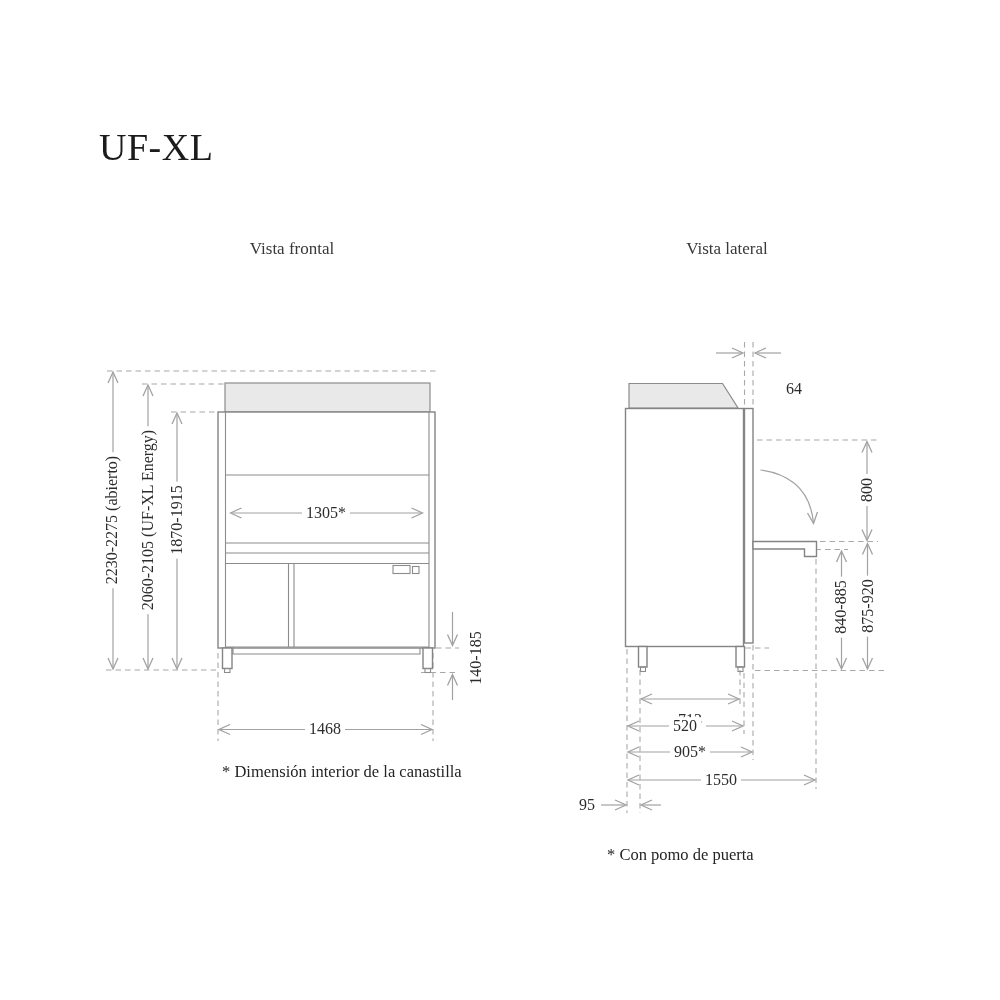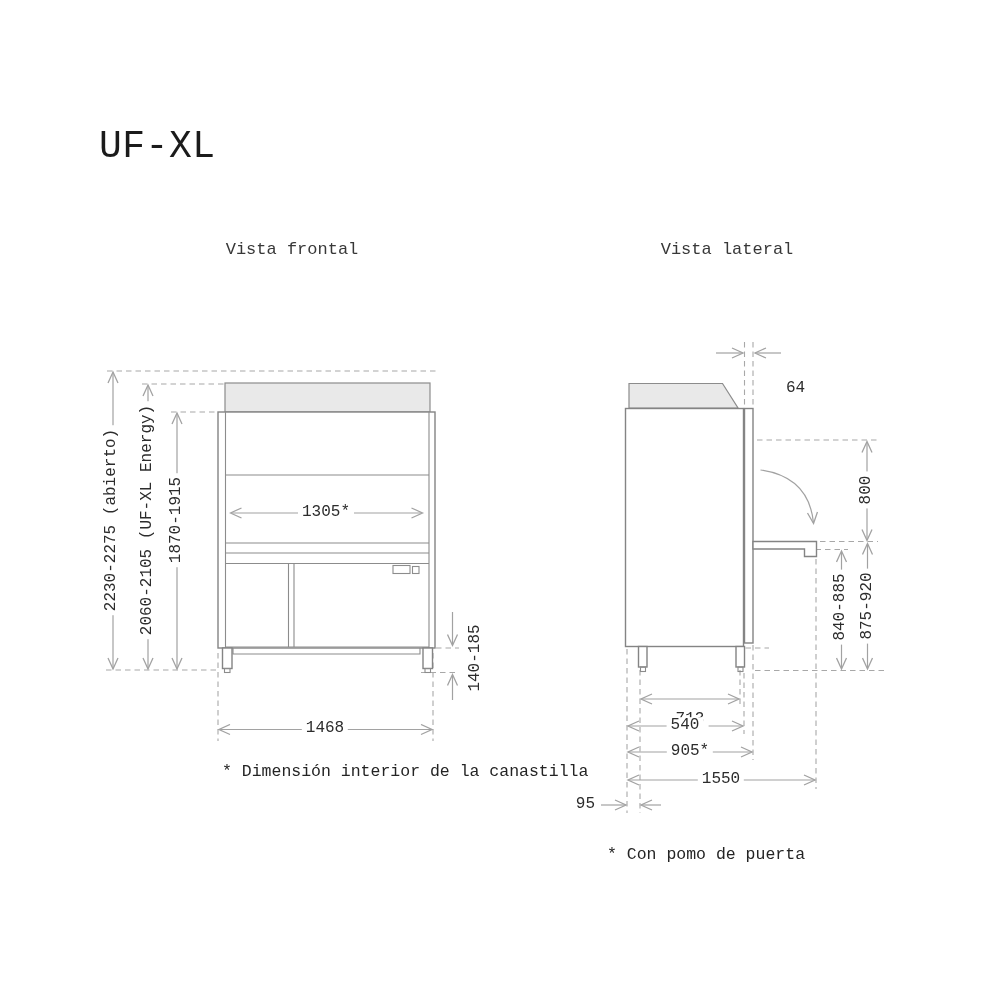--- a/index.html
+++ b/index.html
@@ -1,17 +1,17 @@
 <!DOCTYPE html>
 <html><head>
 <meta charset="utf-8">
 <style>
   html,body{margin:0;padding:0;background:#ffffff;}
   .page{position:relative;width:1000px;height:1000px;background:#fff;overflow:hidden;
-        font-family:Liberation Mono, monospace;color:#2e2e2e;}
+        font-family:Liberation Serif, serif;color:#2e2e2e;}
   svg{position:absolute;left:0;top:0;}
   .title{position:absolute;left:99px;top:125px;font-size:38px;font-weight:normal;
          letter-spacing:.5px;color:#1b1b1b;margin:0;}
   .view-label{position:absolute;transform:translate(-50%,-50%);font-size:17px;color:#383838;white-space:nowrap;text-align:center;}
   .dim{position:absolute;font-size:16px;color:#2c2c2c;white-space:nowrap;background:#fff;
        padding:0 4px;transform:translate(-50%,-50%);line-height:1.1;}
   .dim.vert{transform:rotate(-90deg) translate(-50%,-50%);transform-origin:0 0;}
   .dim.left-anchor{transform:translate(0,-50%);padding:0;margin-top:36px;}
   .dim.right-anchor{transform:translate(-100%,-50%);padding:0;}
   .note{position:absolute;font-size:16.5px;color:#242424;white-space:nowrap;}
@@ -119,19 +119,19 @@
   <div class="dim" style="left:326px;top:513px;">1305*</div>
   <div class="dim vert" style="left:476px;top:658px;">140-185</div>
   <div class="dim" style="left:325px;top:729px;">1468</div>
   <div class="note" style="left:222px;top:762px;">* Dimensión interior de la canastilla</div>
 
   <div class="dim left-anchor" style="left:786px;top:353px;">64</div>
   <div class="dim vert" style="left:867px;top:490px;">800</div>
   <div class="dim vert" style="left:841px;top:607px;">840-885</div>
   <div class="dim vert" style="left:868px;top:606px;">875-920</div>
   <div class="dim" style="left:690px;top:699px;margin-top:21px;">713</div>
-  <div class="dim" style="left:685px;top:726px;">540</div>
+  <div class="dim" style="left:685px;top:726px;">520</div>
   <div class="dim" style="left:690px;top:752px;">905*</div>
   <div class="dim" style="left:721px;top:780px;">1550</div>
   <div class="dim right-anchor" style="left:595px;top:805px;">95</div>
   <div class="note" style="left:607px;top:845px;">* Con pomo de puerta</div>
 
 </div>
 
 </body></html>

